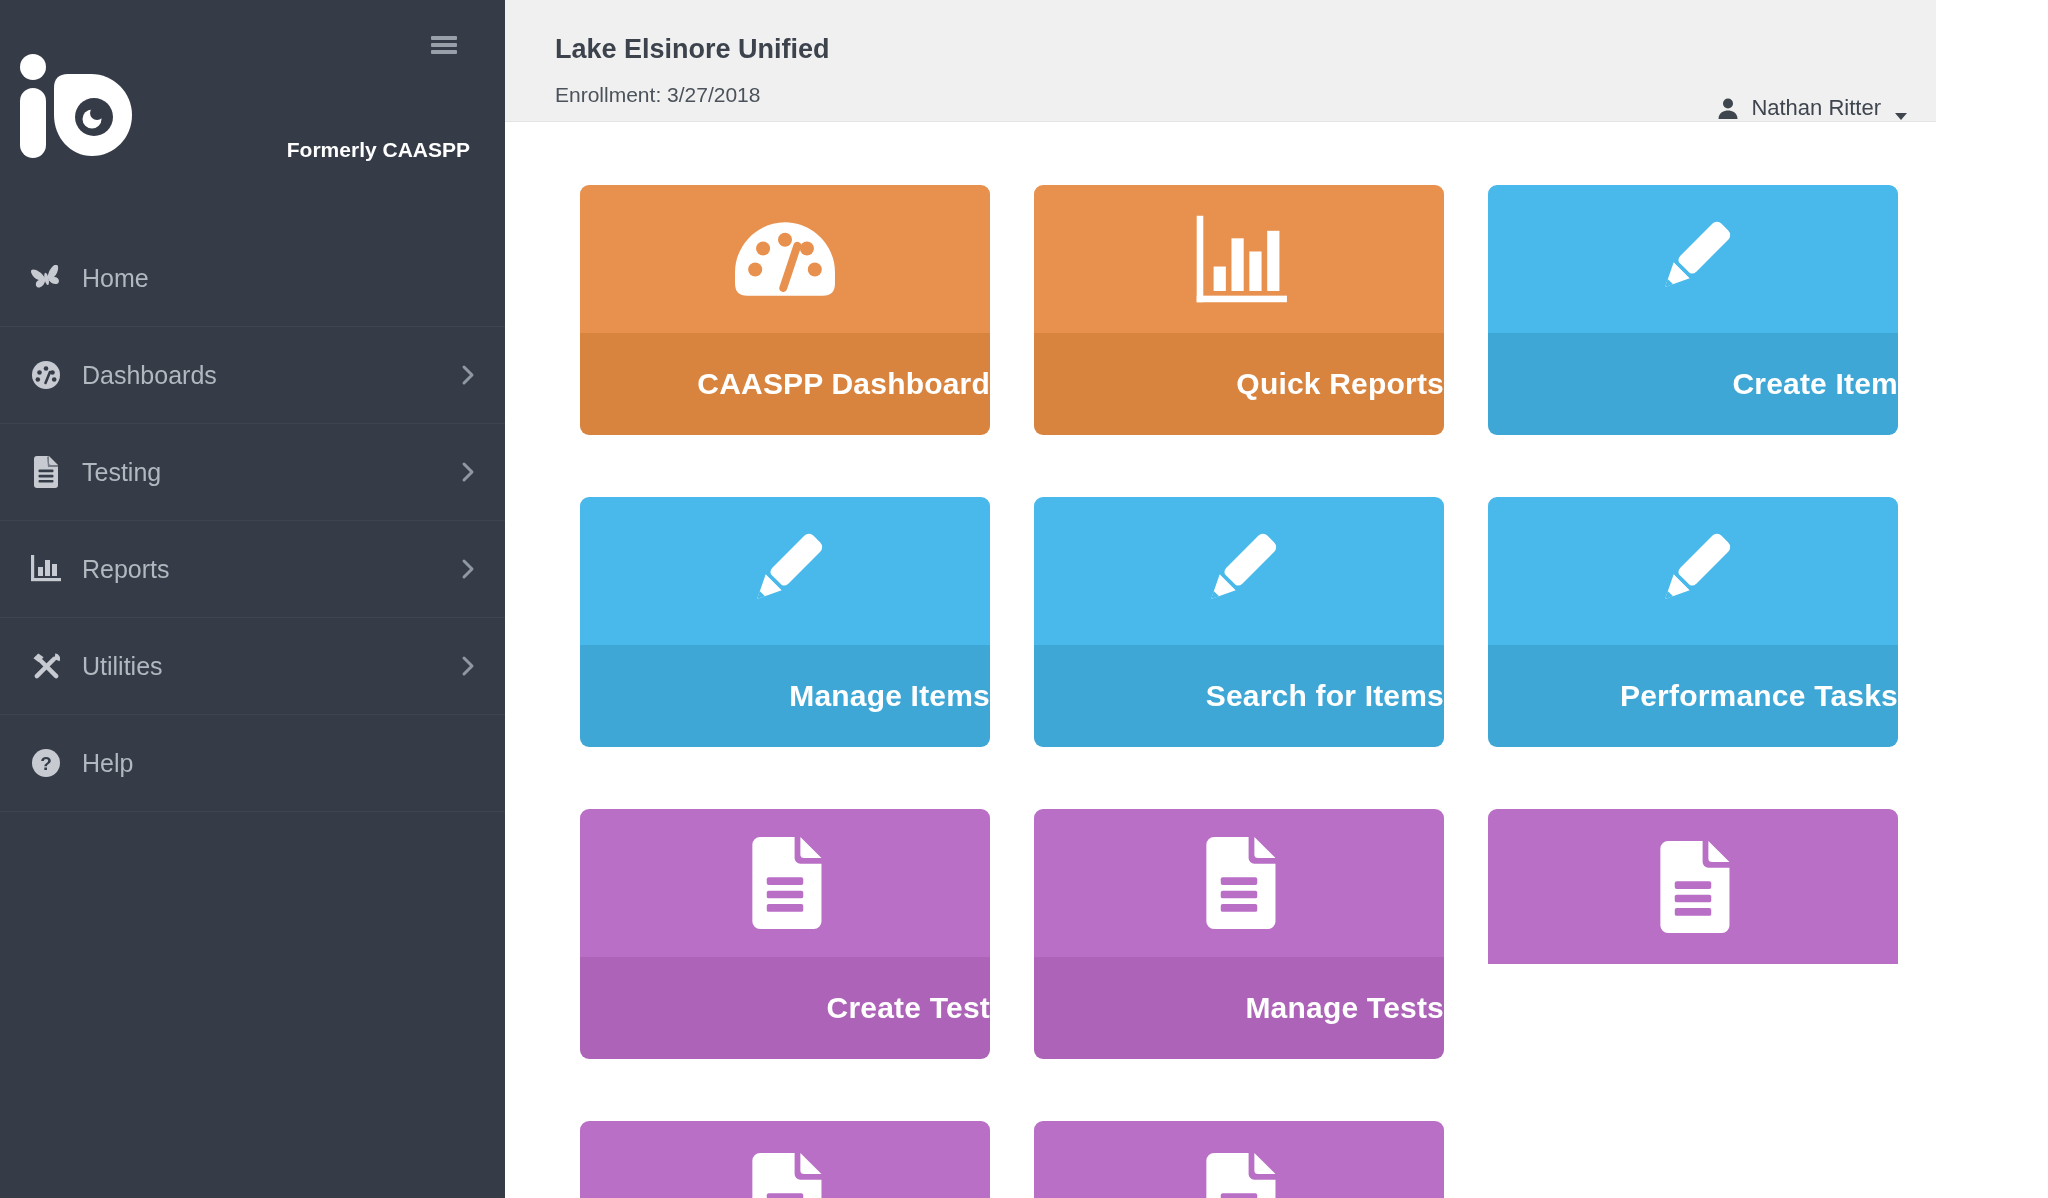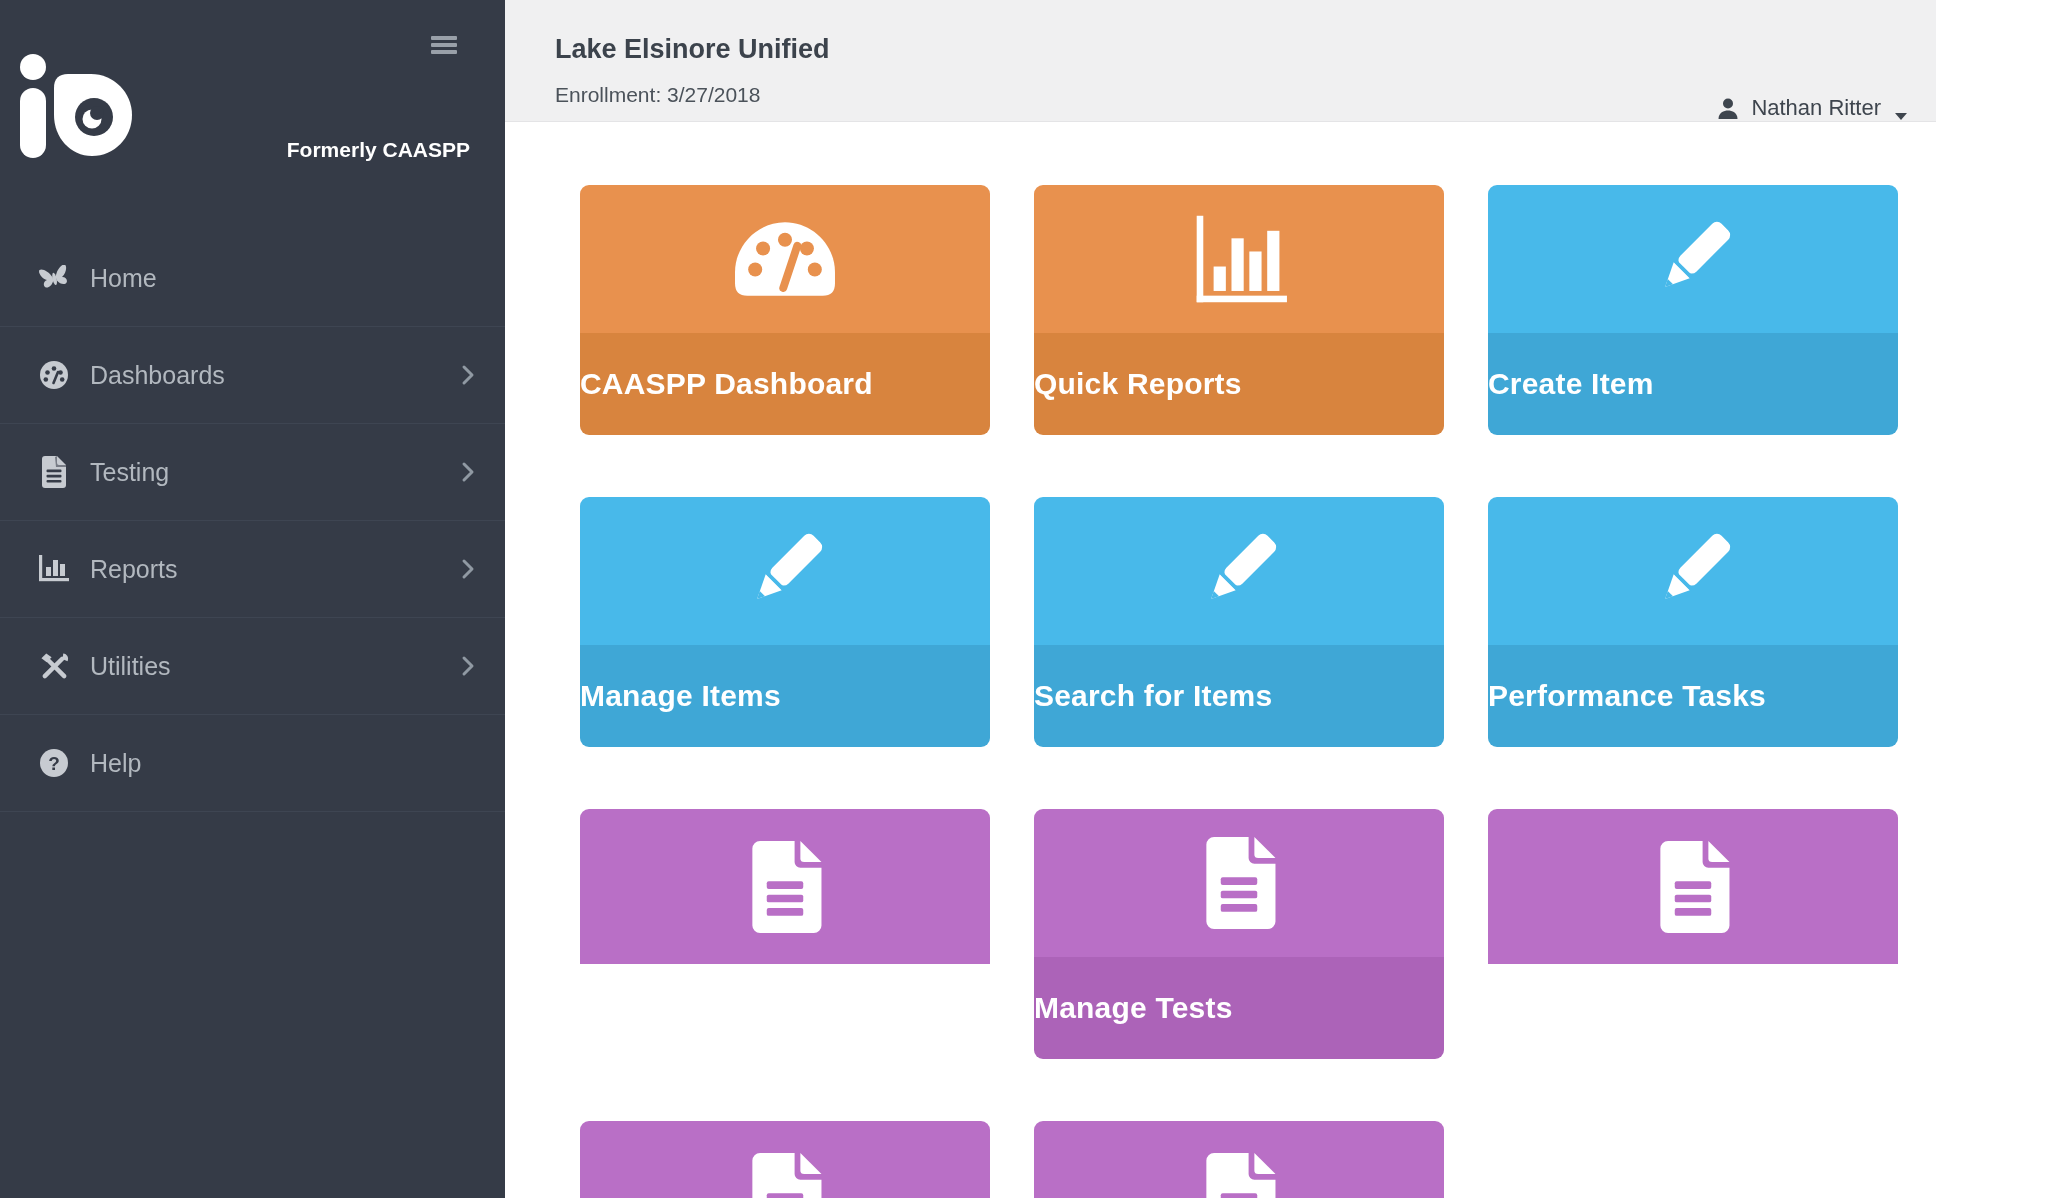--- a/index.html
+++ b/index.html
@@ -20,36 +20,36 @@
   }
   
   .sidebar{position:absolute;left:0;top:0;width:505px;height:1198px;background:var(--sb-bg)}
   .hamburger{position:absolute;top:36px;right:48px;width:26px;height:18px;display:flex;flex-direction:column;justify-content:space-between;background:none;border:none;cursor:pointer}
   .hamburger span{display:block;height:4px;border-radius:1px;background:#99A0A9}
   .logo{position:absolute;left:14px;top:52px;width:456px;height:118px}
   .logo-mark{position:absolute;left:2px;top:2px}
   .logo-text{position:absolute;left:124px;top:26px;font-size:64px;font-weight:700;letter-spacing:-2px;color:#fff;line-height:1}
   .logo-tagline{position:absolute;right:0;top:86px;font-size:21px;font-weight:700;color:#fff}
   .nav{position:absolute;top:230px;left:0;right:0}
-  .nav-item{height:97px;display:flex;align-items:center;padding:0 30px 0 32px;border-bottom:1px solid var(--sb-divider);cursor:pointer}
+  .nav-item{height:97px;display:flex;align-items:center;padding:0 30px 0 24px;border-bottom:1px solid var(--sb-divider);cursor:pointer}
   .nav-icon{width:44px;display:flex;justify-content:center;align-items:center;color:var(--sb-icon)}
   .nav-label{margin-left:14px;font-size:25px;color:var(--sb-text)}
   .nav-chevron{margin-left:auto;color:var(--sb-chevron);display:flex;align-items:center}
   
   .topbar{position:absolute;left:505px;top:0;width:1431px;height:122px;background:var(--hdr-bg);border-bottom:1px solid var(--hdr-border)}
   .district{position:absolute;left:50px;top:34px}
   .district-name{font-size:27px;font-weight:700;color:var(--ink)}
   .district-sub{font-size:21px;color:#4B525A;margin-top:18px}
   .user-menu{position:absolute;right:28px;top:0;height:100%;display:flex;align-items:flex-end;gap:11px;color:#3E454E;font-size:22px;cursor:pointer}
   .user-menu .caret{display:flex;align-items:center;margin-left:2px}
   
   .tiles{position:absolute;left:580px;top:185px;display:grid;grid-template-columns:repeat(3,410px);grid-auto-rows:250px;column-gap:44px;row-gap:62px}
   .tile{border-radius:9px;overflow:hidden;display:flex;flex-direction:column;cursor:pointer}
   .tile-top{height:155px;display:flex;align-items:center;justify-content:center;background:var(--top)}
-  .tile-band{height:106px;display:flex;align-items:center;justify-content:flex-start;background:var(--band)}
+  .tile-band{height:106px;display:flex;align-items:center;justify-content:flex-end;background:var(--band)}
   .tile-icon{display:flex;align-items:center;justify-content:center;color:var(--top)}
   .tile-label{color:#fff;font-size:30px;font-weight:700;letter-spacing:.2px}
 </style>
 </head>
 <body>
 
 <aside class="sidebar">
   <button class="hamburger">
     <span></span>
       <span></span>
@@ -306,20 +306,23 @@
             <path fill="#fff" d="M14 2 H50 V24 a6 6 0 0 0 6 6 H78 V90 a8 8 0 0 1 -8 8 H14 a8 8 0 0 1 -8 -8 V10 a8 8 0 0 1 8 -8 Z"></path>
             <path fill="#fff" d="M56 2 L78 24 H60 a4 4 0 0 1 -4 -4 Z"></path>
             <g fill="currentColor">
               <rect x="21" y="44" width="38" height="8" rx="2"></rect>
               <rect x="21" y="58" width="38" height="8" rx="2"></rect>
               <rect x="21" y="72" width="38" height="8" rx="2"></rect>
             </g>
           </svg>
         </span>
       </div>
+      <div class="tile-band">
+        <span class="tile-label">Create Test</span>
+      </div>
     </div>
     <div class="tile" style="--top: #B96FC6; --band: #AC63B8;">
       <div class="tile-top">
         <span class="tile-icon">
           <svg width="78" height="96" viewBox="0 0 80 100">
             <path fill="#fff" d="M14 2 H50 V24 a6 6 0 0 0 6 6 H78 V90 a8 8 0 0 1 -8 8 H14 a8 8 0 0 1 -8 -8 V10 a8 8 0 0 1 8 -8 Z"></path>
             <path fill="#fff" d="M56 2 L78 24 H60 a4 4 0 0 1 -4 -4 Z"></path>
             <g fill="currentColor">
               <rect x="21" y="44" width="38" height="8" rx="2"></rect>
               <rect x="21" y="58" width="38" height="8" rx="2"></rect>

